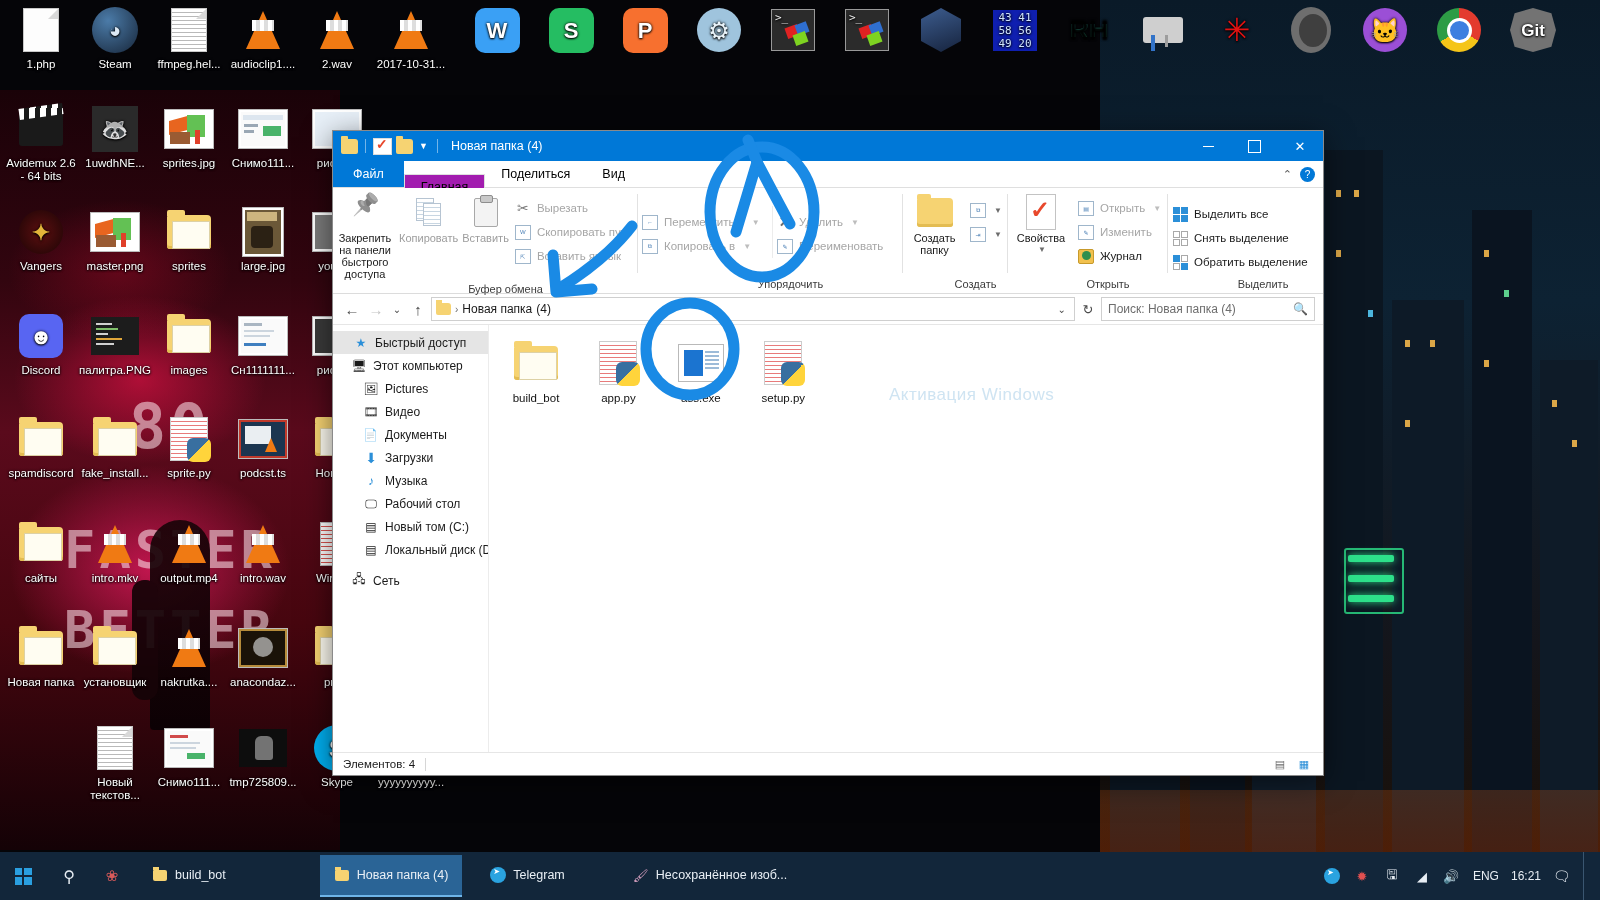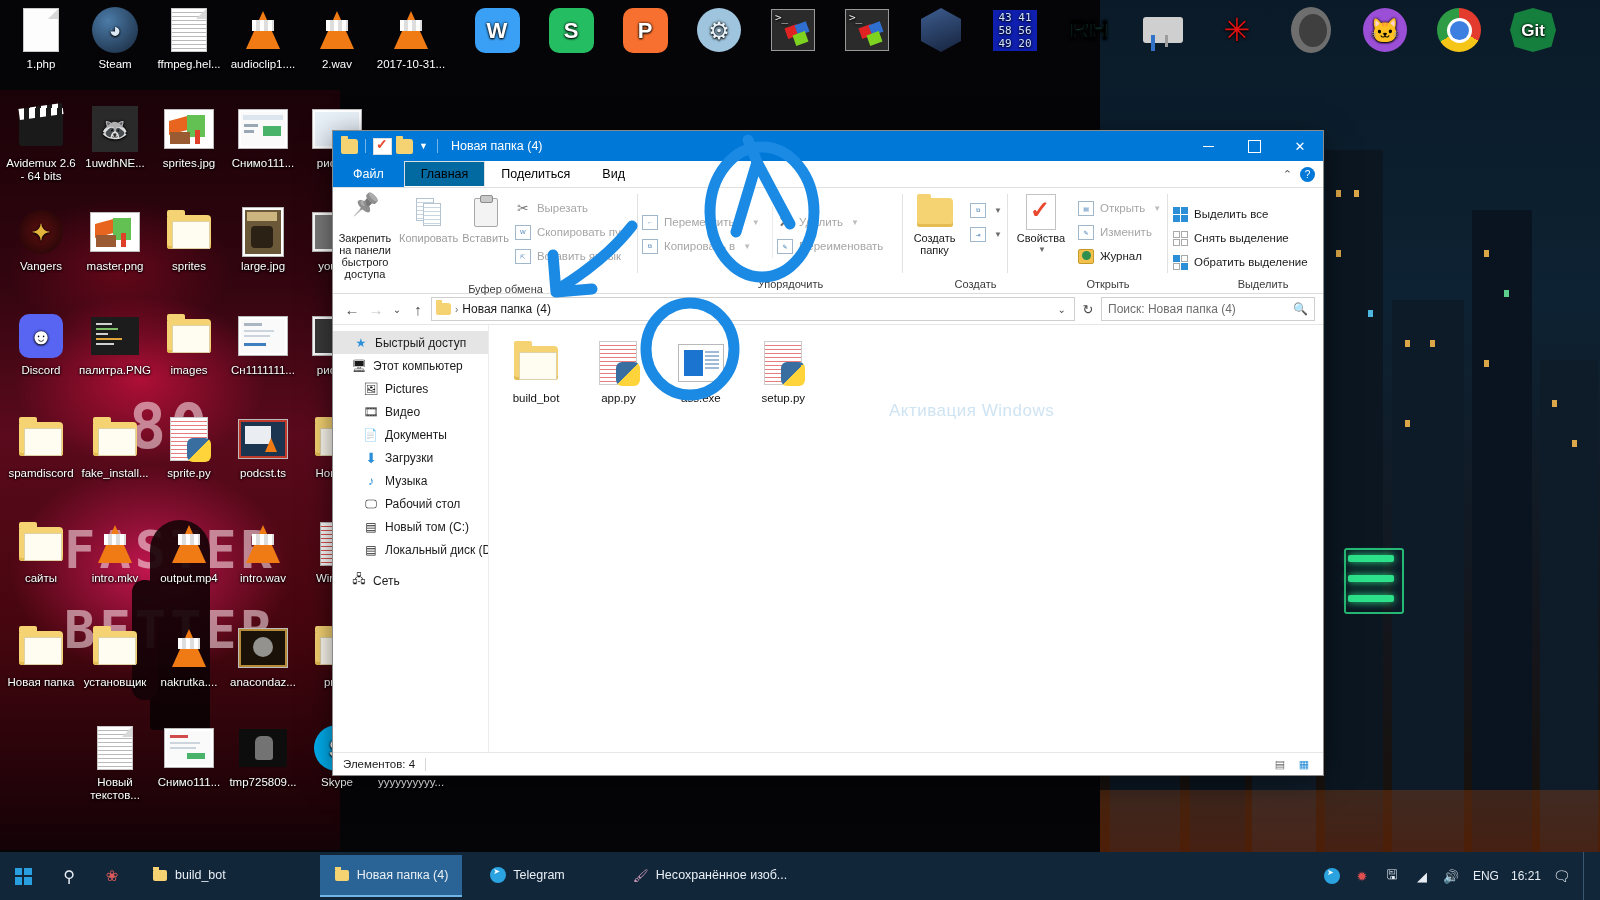--- a/index.html
+++ b/index.html
@@ -99,21 +99,21 @@
   .wtitle{color:#fff;font-size:12.5px;margin-left:10px;}
   .wbtns{position:absolute;right:0;top:0;display:flex;height:30px;}
   .wbtn{width:46px;height:30px;display:flex;align-items:center;justify-content:center;color:#fff;font-size:13px;}
   .wbtn .min{width:11px;height:1px;background:#fff;}
   .wbtn .max{width:11px;height:11px;border:1px solid #fff;}
 
   
   .tabs{height:26px;background:#fff;display:flex;align-items:stretch;position:relative;border-bottom:1px solid #dfdfdf;}
   .tab{padding:0 16px;display:flex;align-items:center;font-size:12.5px;color:#000;cursor:default;}
   .tab.file{background:#0078d7;color:#fff;padding:0 20px;}
-  .tab.active{background:#0369a1;border:1px solid #dfdfdf;border-bottom-color:#fff;position:relative;top:0;}
+  .tab.active{background:#a21caf;border:1px solid #dfdfdf;border-bottom-color:#fff;position:relative;top:13px;}
   .tabs-right{margin-left:auto;display:flex;align-items:center;gap:8px;padding-right:8px;}
   .chev-up{color:#5a5a5a;font-size:11px;}
   .help-q{width:15px;height:15px;border-radius:50%;background:#0078d7;color:#fff;font-size:10px;display:flex;align-items:center;justify-content:center;}
 
   
   .ribbon{height:105px;background:#fff;display:flex;border-bottom:1px solid #dcdcdc;position:relative;}
   .rgroup{display:flex;flex-direction:column;justify-content:space-between;position:relative;padding:4px 0 0;}
   .rgroup:after{content:"";position:absolute;right:0;top:6px;bottom:20px;width:1px;background:#e2e2e2;}
   .rgroup.last:after{display:none;}
   .rgroup .gl{text-align:center;font-size:11px;color:#3b3b3b;padding-bottom:3px;padding-left:40px;}
@@ -168,21 +168,21 @@
   .content{flex:1;display:flex;min-height:0;}
   .navpane{width:155px;background:#fff;border-right:1px solid #ececec;padding-top:6px;font-size:12px;color:#1a1a1a;overflow:hidden;}
   .navitem{height:23px;display:flex;align-items:center;gap:6px;padding-left:20px;cursor:default;white-space:nowrap;}
   .navitem.sel{background:#e5e5e5;}
   .navitem.lvl1{padding-left:18px;}
   .navitem.lvl2{padding-left:30px;}
   .navitem .ni{width:16px;height:16px;flex:0 0 16px;display:flex;align-items:center;justify-content:center;font-size:12px;}
   .files{flex:1;position:relative;background:#fff;padding:14px 0 0 10px;}
   .fitem{width:74px;display:inline-block;vertical-align:top;text-align:center;margin-right:4px;font-size:11.5px;color:#111;cursor:default;}
   .fitem .fg{width:48px;height:48px;margin:0 auto 5px;display:flex;align-items:center;justify-content:center;}
-  .watermark{position:absolute;left:400px;top:76px;font-size:17px;color:#cfe4f2;letter-spacing:.5px;}
+  .watermark{position:absolute;left:400px;top:60px;font-size:17px;color:#cfe4f2;letter-spacing:.5px;}
   .statusbar{height:22px;border-top:1px solid #e6e6e6;display:flex;align-items:center;padding:0 10px;font-size:11.5px;color:#1a1a1a;background:#fff;}
   .status-sep{width:1px;height:13px;background:#d6d6d6;margin-left:10px;}
   .viewbtns{margin-left:auto;display:flex;gap:6px;align-items:center;}
   .vb{width:18px;height:16px;display:flex;align-items:center;justify-content:center;}
 
   
   .pen{position:absolute;pointer-events:none;z-index:50;}
 
   
   #taskbar{
@@ -333,21 +333,21 @@
     </div>
     <div class="dicon" style="left:1422px;top:6px;">
       <div class="glyph">
         <div style="width:44px;height:44px;border-radius:50%;background:conic-gradient(#e33b2e 0 33%,#f5c518 33% 66%,#2d9c45 66% 100%);display:flex;align-items:center;justify-content:center;">
           <span style="width:19px;height:19px;border-radius:50%;background:#3d7fe0;box-shadow:0 0 0 3px #fff"></span>
         </div>
       </div>
     </div>
     <div class="dicon" style="left:1496px;top:6px;">
       <div class="glyph">
-        <div style="width:46px;height:44px;background:#15803d;clip-path:polygon(50% 0,90% 12%,100% 50%,90% 88%,50% 100%,10% 88%,0 50%,10% 12%);display:flex;align-items:center;justify-content:center;color:#fff;font-weight:bold;font-size:17px;">Git</div>
+        <div style="width:46px;height:44px;background:#737373;clip-path:polygon(50% 0,90% 12%,100% 50%,90% 88%,50% 100%,10% 88%,0 50%,10% 12%);display:flex;align-items:center;justify-content:center;color:#fff;font-weight:bold;font-size:17px;">Git</div>
       </div>
     </div>
   </div>
 
   <div class="dicon" style="left:4px;top:6px;">
     <div class="glyph">
         <div class="ic-file"></div>
       </div>
     <span class="lbl">1.php</span>
   </div>

